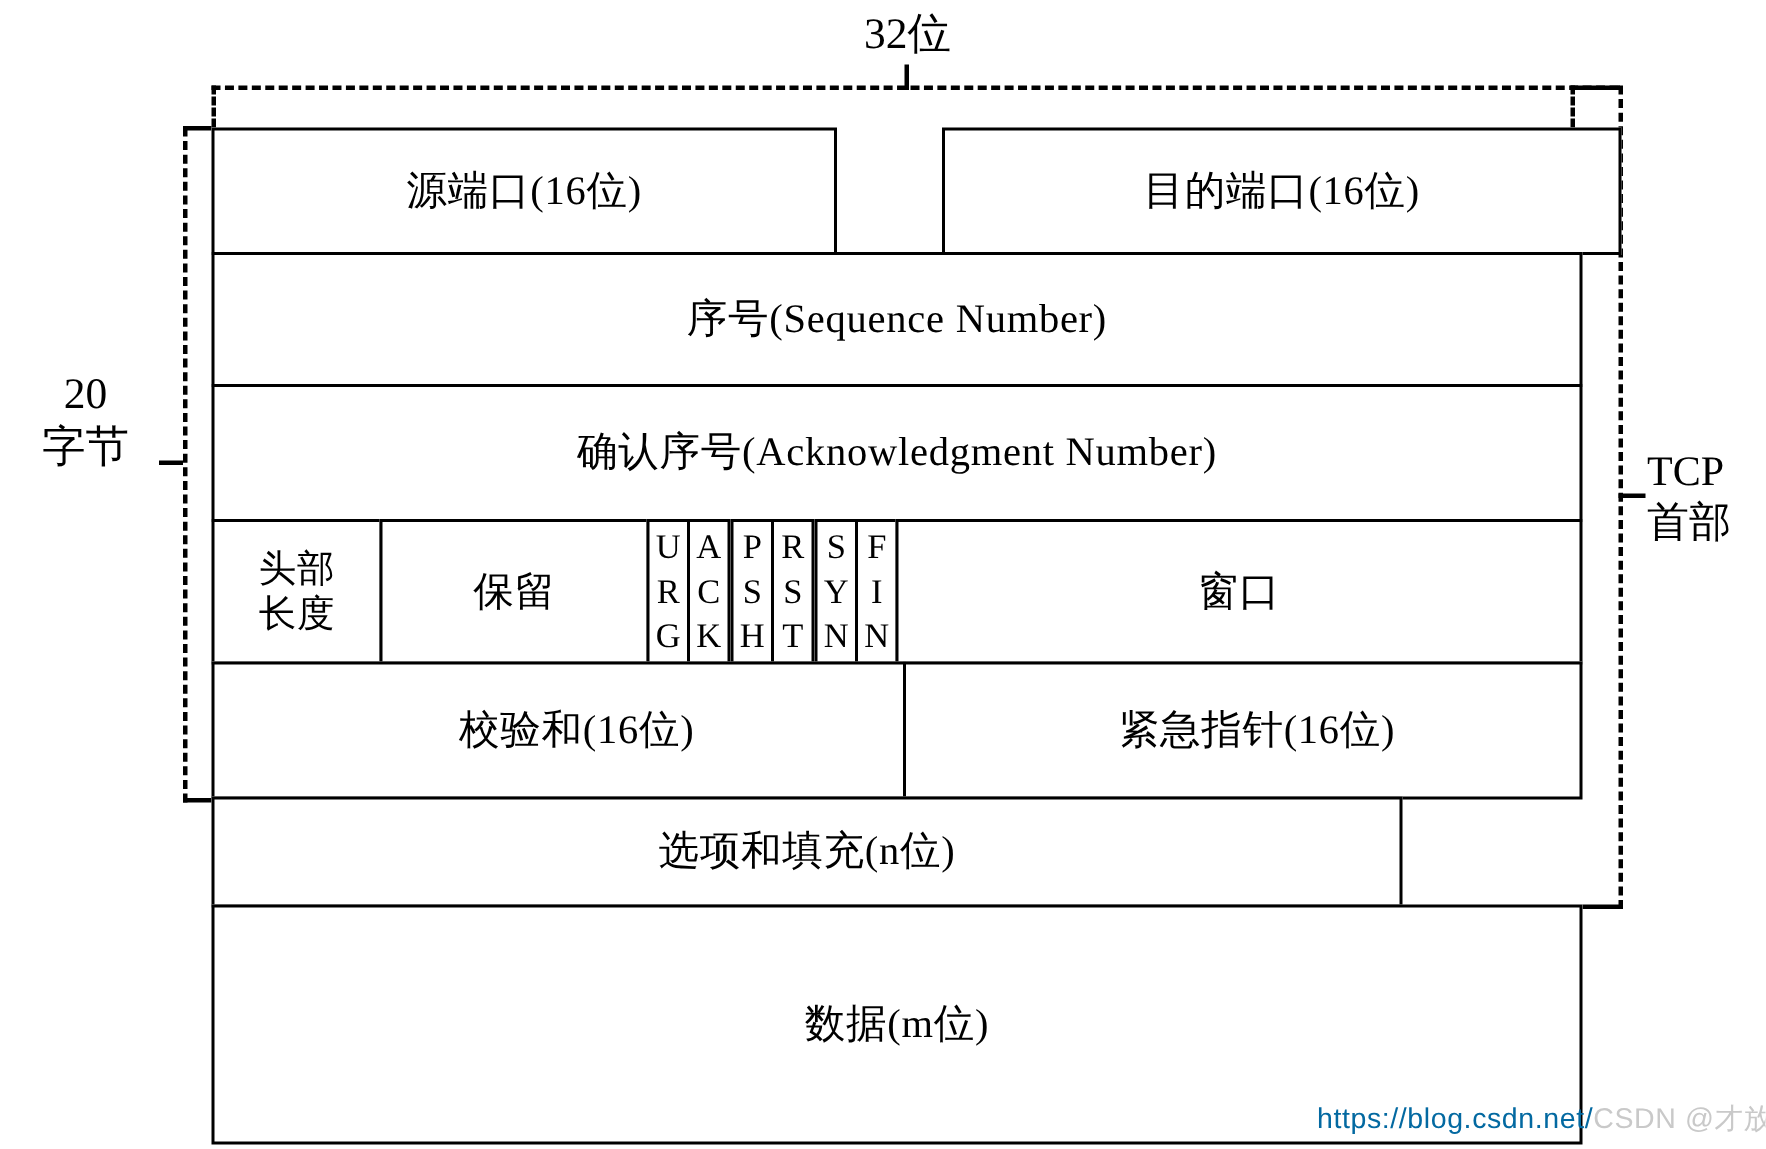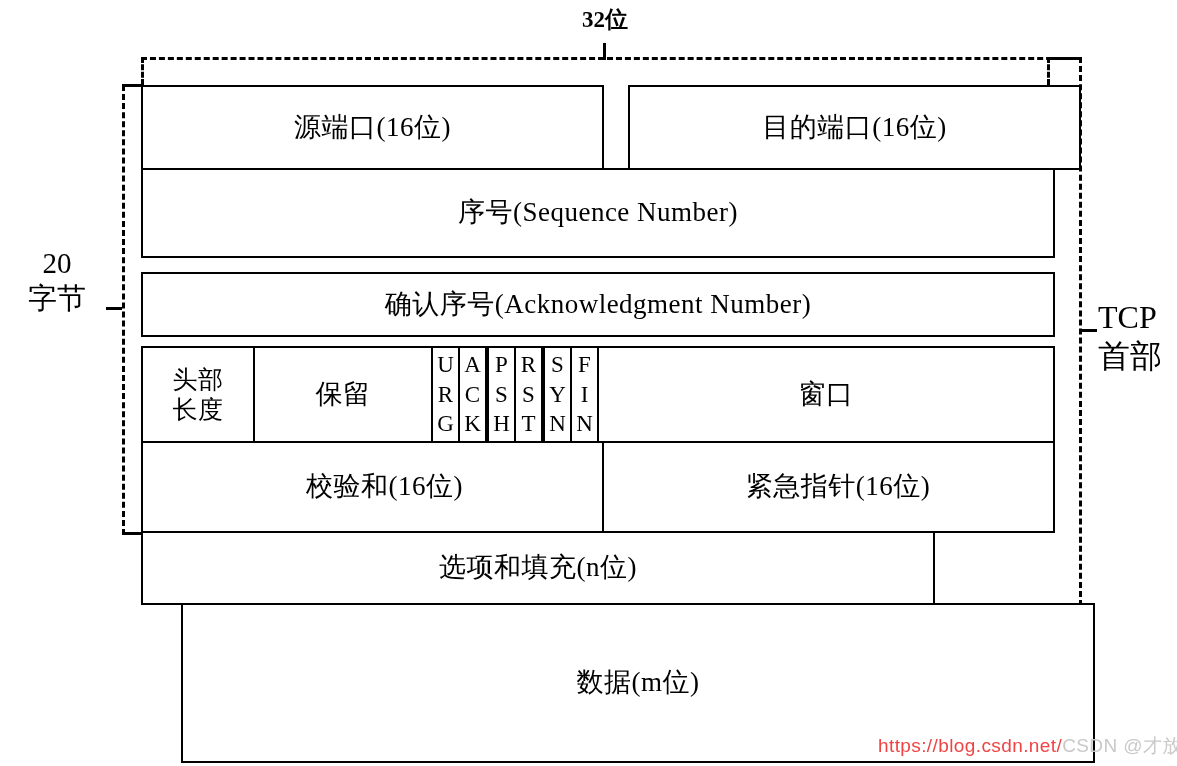--- a/index.html
+++ b/index.html
@@ -94,48 +94,47 @@
     line-height: 1.22;
     text-align: center;
     white-space: pre-line;
     color: #000;
   }
 
   #label-32bit {
     left: 545px;
     top: 6px;
     width: 120px;
-    font-size: 23px;
-    font-weight: bold;
+    font-size: 29px;
   }
   #label-20bytes {
     left: 2px;
     top: 246px;
     width: 110px;
   }
   #label-tcp-header {
     left: 1098px;
     top: 298px;
     width: 80px;
     text-align: left;
-    font-size: 32px;
+    font-size: 28px;
   }
 
   
   #watermark {
     position: absolute;
     left: 878px;
     top: 733px;
     font-size: 19px;
     color: #c9c9c9;
     font-family: "Liberation Sans", sans-serif;
     white-space: nowrap;
     letter-spacing: 0.4px;
   }
-  #watermark .wm-url { color: #ef4444; }
+  #watermark .wm-url { color: #0369a1; }
 </style>
 </head>
 <body>
 
 <div class="stage">
 
   <div class="dash-h" style="left:141px; top:57px; width:938px;"></div>
 
   <div class="tick" style="left:603px; top:43px; width:3px; height:17px;"></div>
 
@@ -156,26 +155,26 @@
   <div class="label" id="label-32bit">32位</div>
 
   <div class="label" id="label-20bytes">20
 字节</div>
 
   <div class="label" id="label-tcp-header">TCP
 首部</div>
 
   <div id="packet-table">
 
-    <div class="cell" style="left:0px; top:0px; width:463px; height:85px;">源端口(16位)</div>
+    <div class="cell" style="left:0px; top:0px; width:417px; height:85px;">源端口(16位)</div>
     <div class="cell" style="left:461px; top:0px; width:453px; height:85px;margin-left:26px;">目的端口(16位)</div>
 
     <div class="cell" style="left:0px; top:83px; width:914px; height:90px;">序号(Sequence Number)</div>
 
-    <div class="cell" style="left:0px; top:187px; width:914px; height:65px;">确认序号(Acknowledgment Number)</div>
+    <div class="cell" style="left:0px; top:171px; width:914px; height:92px;">确认序号(Acknowledgment Number)</div>
 
     <div class="cell twoline small" style="left:0px; top:261px; width:114px; height:97px;">头部
 长度</div>
 
     <div class="cell" style="left:112px; top:261px; width:180px; height:97px;">保留</div>
 
     <div class="flag" style="left:290px; top:261px; width:29px; height:97px;">
       <span>U</span>
       <span>R</span>
       <span>G</span>
@@ -206,21 +205,21 @@
       <span>N</span>
     </div>
 
     <div class="cell" style="left:456px; top:261px; width:458px; height:97px;">窗口</div>
 
     <div class="cell" style="left:0px; top:356px; width:463px; height:92px;padding-left:24px;">校验和(16位)</div>
     <div class="cell" style="left:461px; top:356px; width:453px; height:92px;padding-left:19px;">紧急指针(16位)</div>
 
     <div class="cell" style="left:0px; top:446px; width:794px; height:74px;">选项和填充(n位)</div>
 
-    <div class="cell" style="left:0px; top:518px; width:914px; height:160px;margin-left:40px;">数据(m位)</div>
+    <div class="cell" style="left:0px; top:518px; width:914px; height:160px;">数据(m位)</div>
 
   </div>
 
   <div id="watermark">
     <span class="wm-url">https://blog.csdn.net/</span><span>CSDN @才放一花天地香</span>
   </div>
 
 </div>
 
 </body></html>

